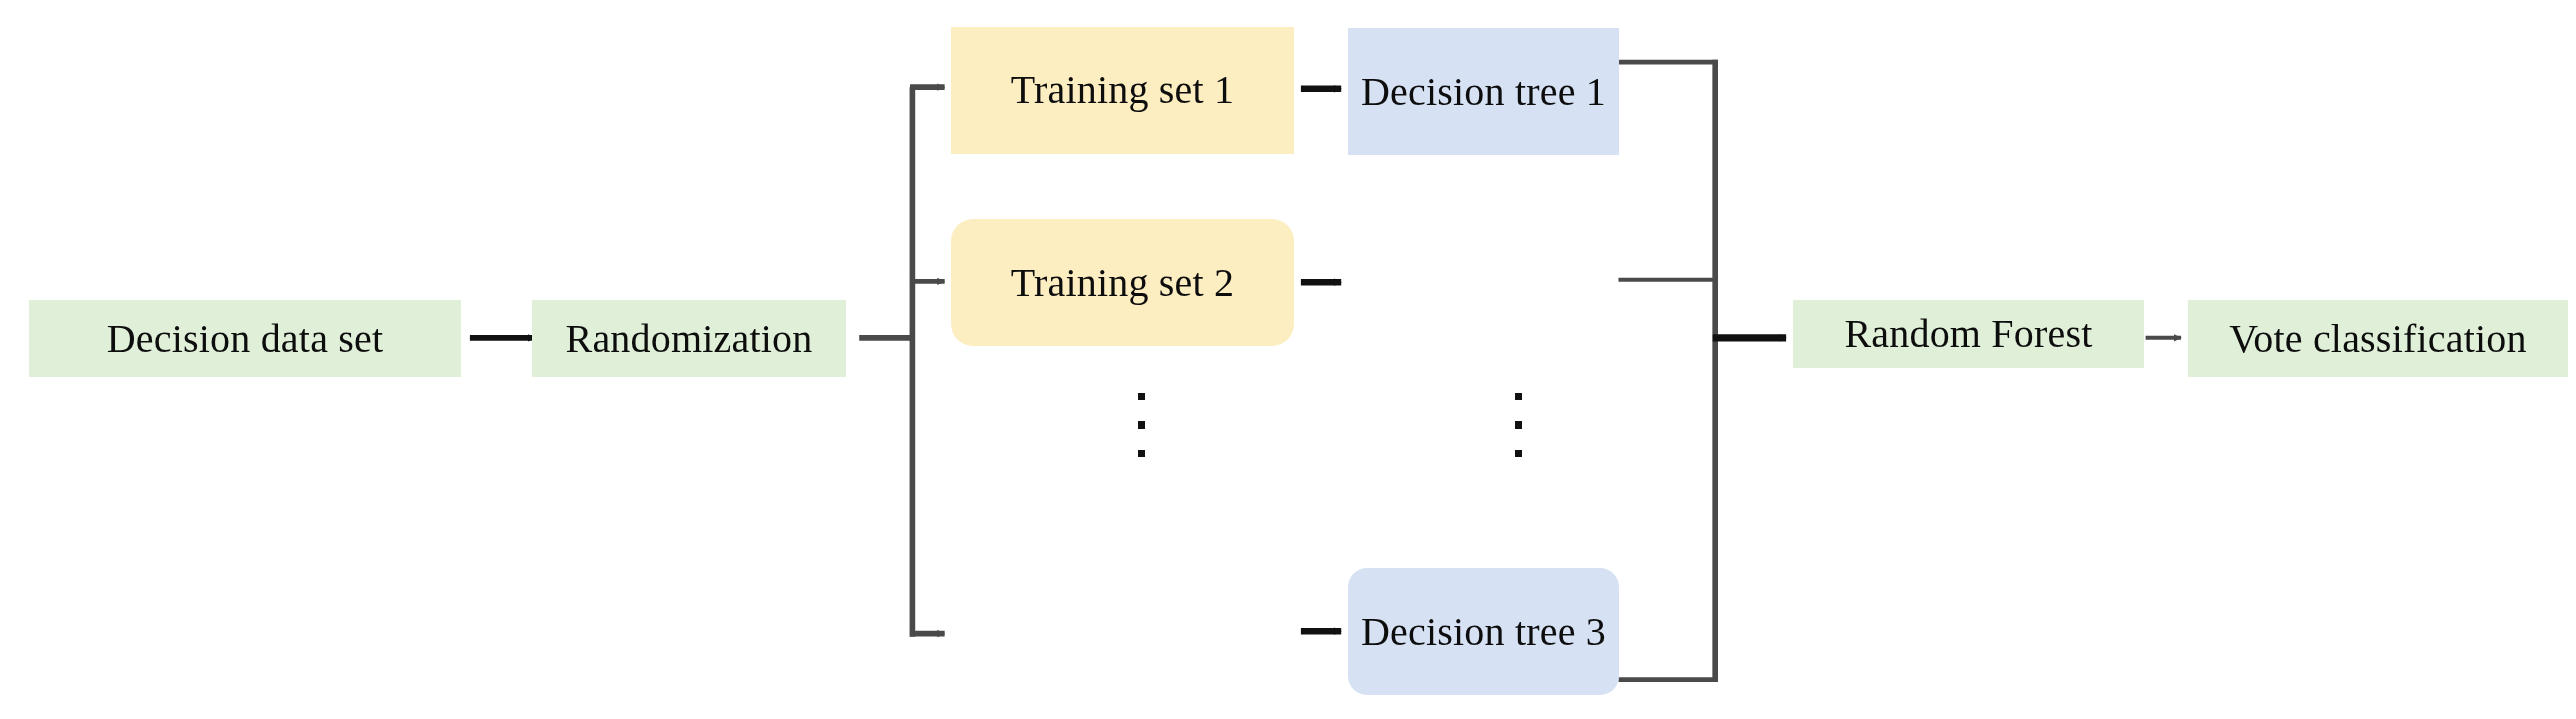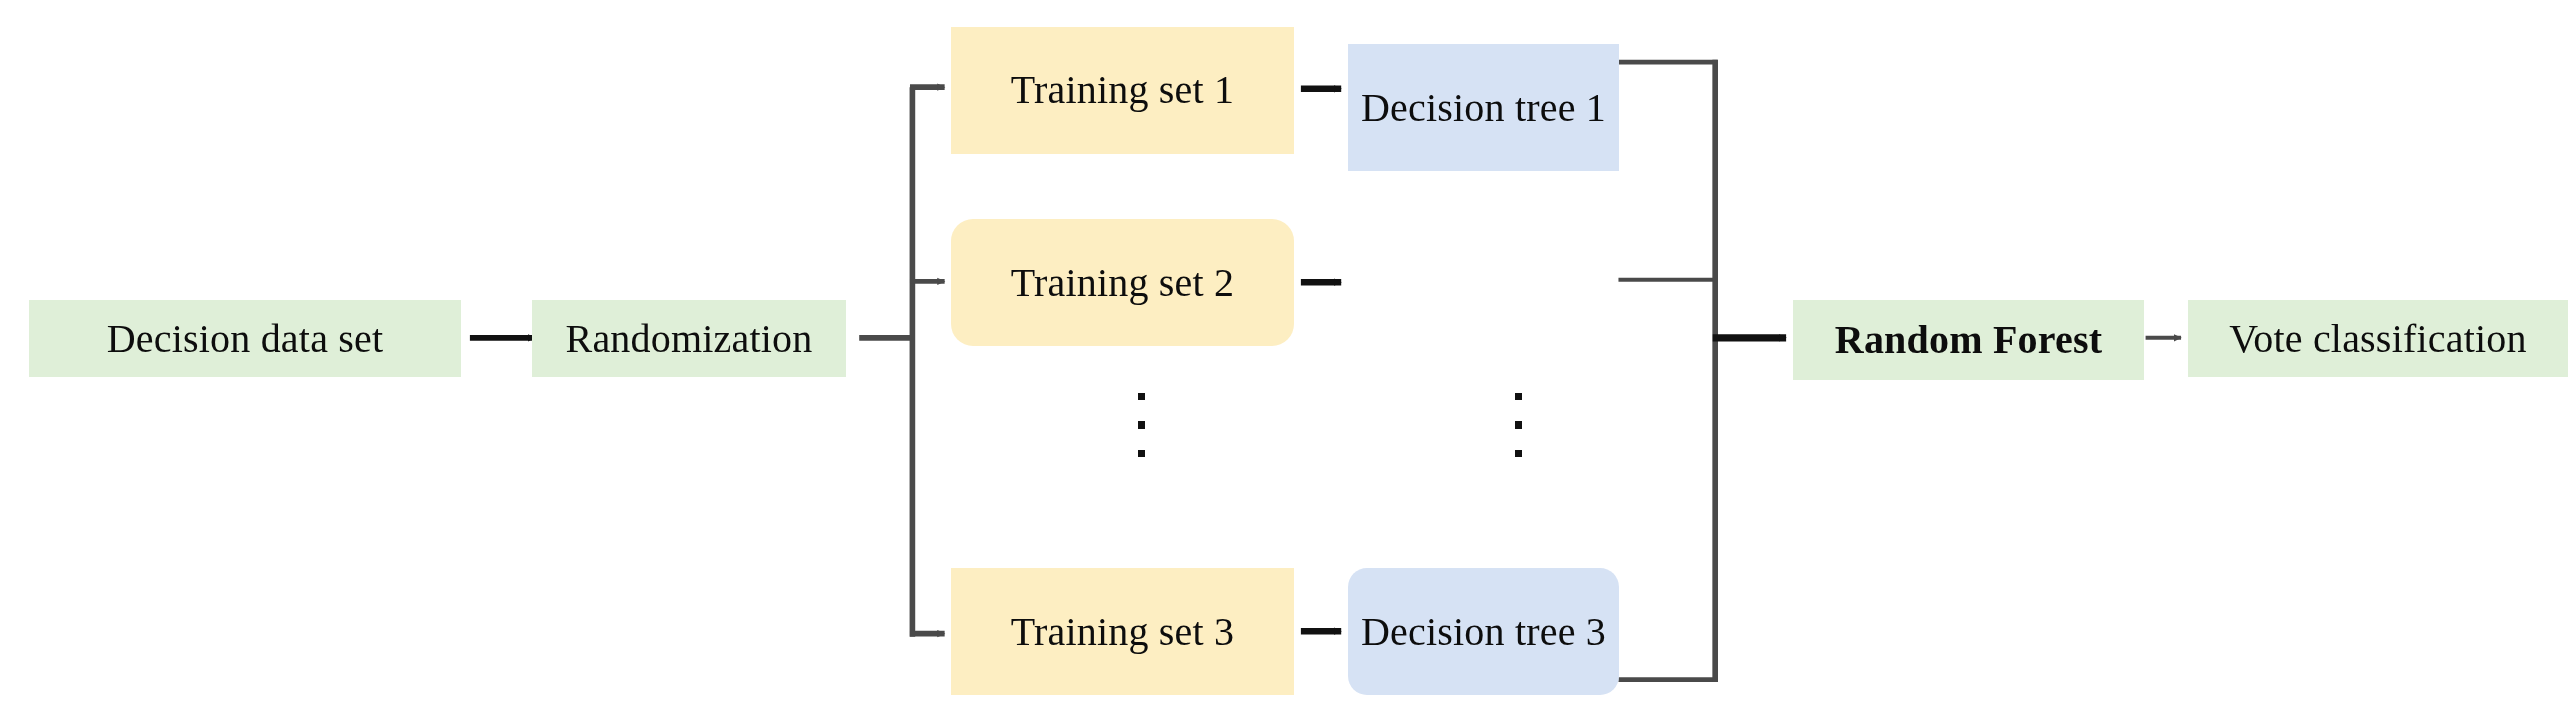--- a/index.html
+++ b/index.html
@@ -36,32 +36,32 @@
     white-space: nowrap;
     letter-spacing: 0.2px;
   }
   .node.green  { background: #dfefd8; }
   .node.yellow { background: #fdeec2; }
   .node.blue   { background: #d6e2f4; }
 
   
   #node-original-data-set { left: 29px;   top: 300px; width: 432px; height: 77px; }
   #node-randomization     { left: 532px;  top: 300px; width: 314px; height: 77px; }
-  #node-random-forest     { left: 1793px; top: 300px; width: 351px; height: 80px; font-weight: bold; }
+  #node-random-forest     { left: 1793px; top: 300px; width: 351px; height: 68px; }
   #node-vote-classification { left: 2188px; top: 300px; width: 380px; height: 77px; }
 
   
   .ts { left: 951px; width: 343px; height: 127px; }
   #node-training-set-1 { top: 26.6px;  }
   #node-training-set-2 { top: 219px; border-radius: 22px; }
   #node-training-set-3 { top: 568px; }
 
   
   .dt { left: 1348px; width: 271px; height: 127px; }
-  #node-decision-tree-1 { top: 44px;  }
+  #node-decision-tree-1 { top: 28px;  }
   #node-decision-tree-2 { top: 219px; }
   #node-decision-tree-3 { top: 568px; border-radius: 19px; }
 
   .ellipsis {
     position: absolute;
     width: 19.3px;
     height: 64px;
     display: flex;
     flex-direction: column;
     align-items: center;
@@ -148,21 +148,20 @@
   </svg>
 
   <div class="node green" id="node-original-data-set">Decision data set</div>
 
   <div class="node green" id="node-randomization">Randomization</div>
 
   <div class="node yellow ts" id="node-training-set-1">Training set 1</div>
 
   <div class="node yellow ts" id="node-training-set-2">Training set 2</div>
 
-  <div class="node yellow ts" id="node-training-set-3">Training set 3</div>
 
   <div class="node blue dt" id="node-decision-tree-1">Decision tree 1</div>
 
 
   <div class="node blue dt" id="node-decision-tree-3">Decision tree 3</div>
 
   <div class="node green" id="node-random-forest">Random Forest</div>
 
   <div class="node green" id="node-vote-classification">Vote classification</div>
 

